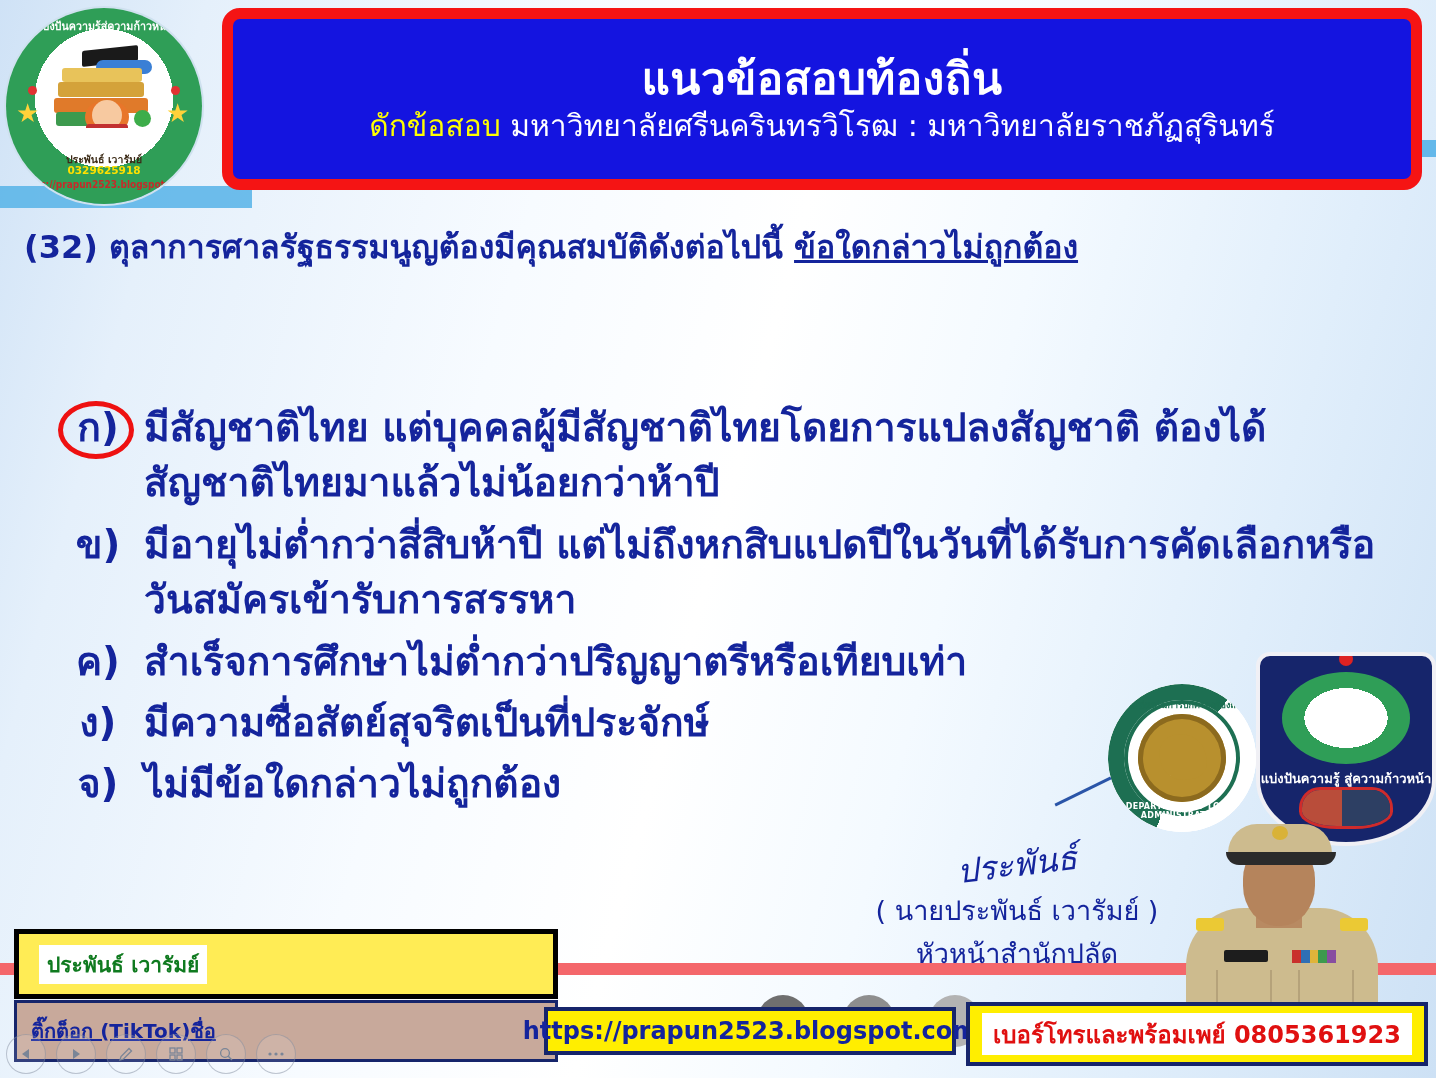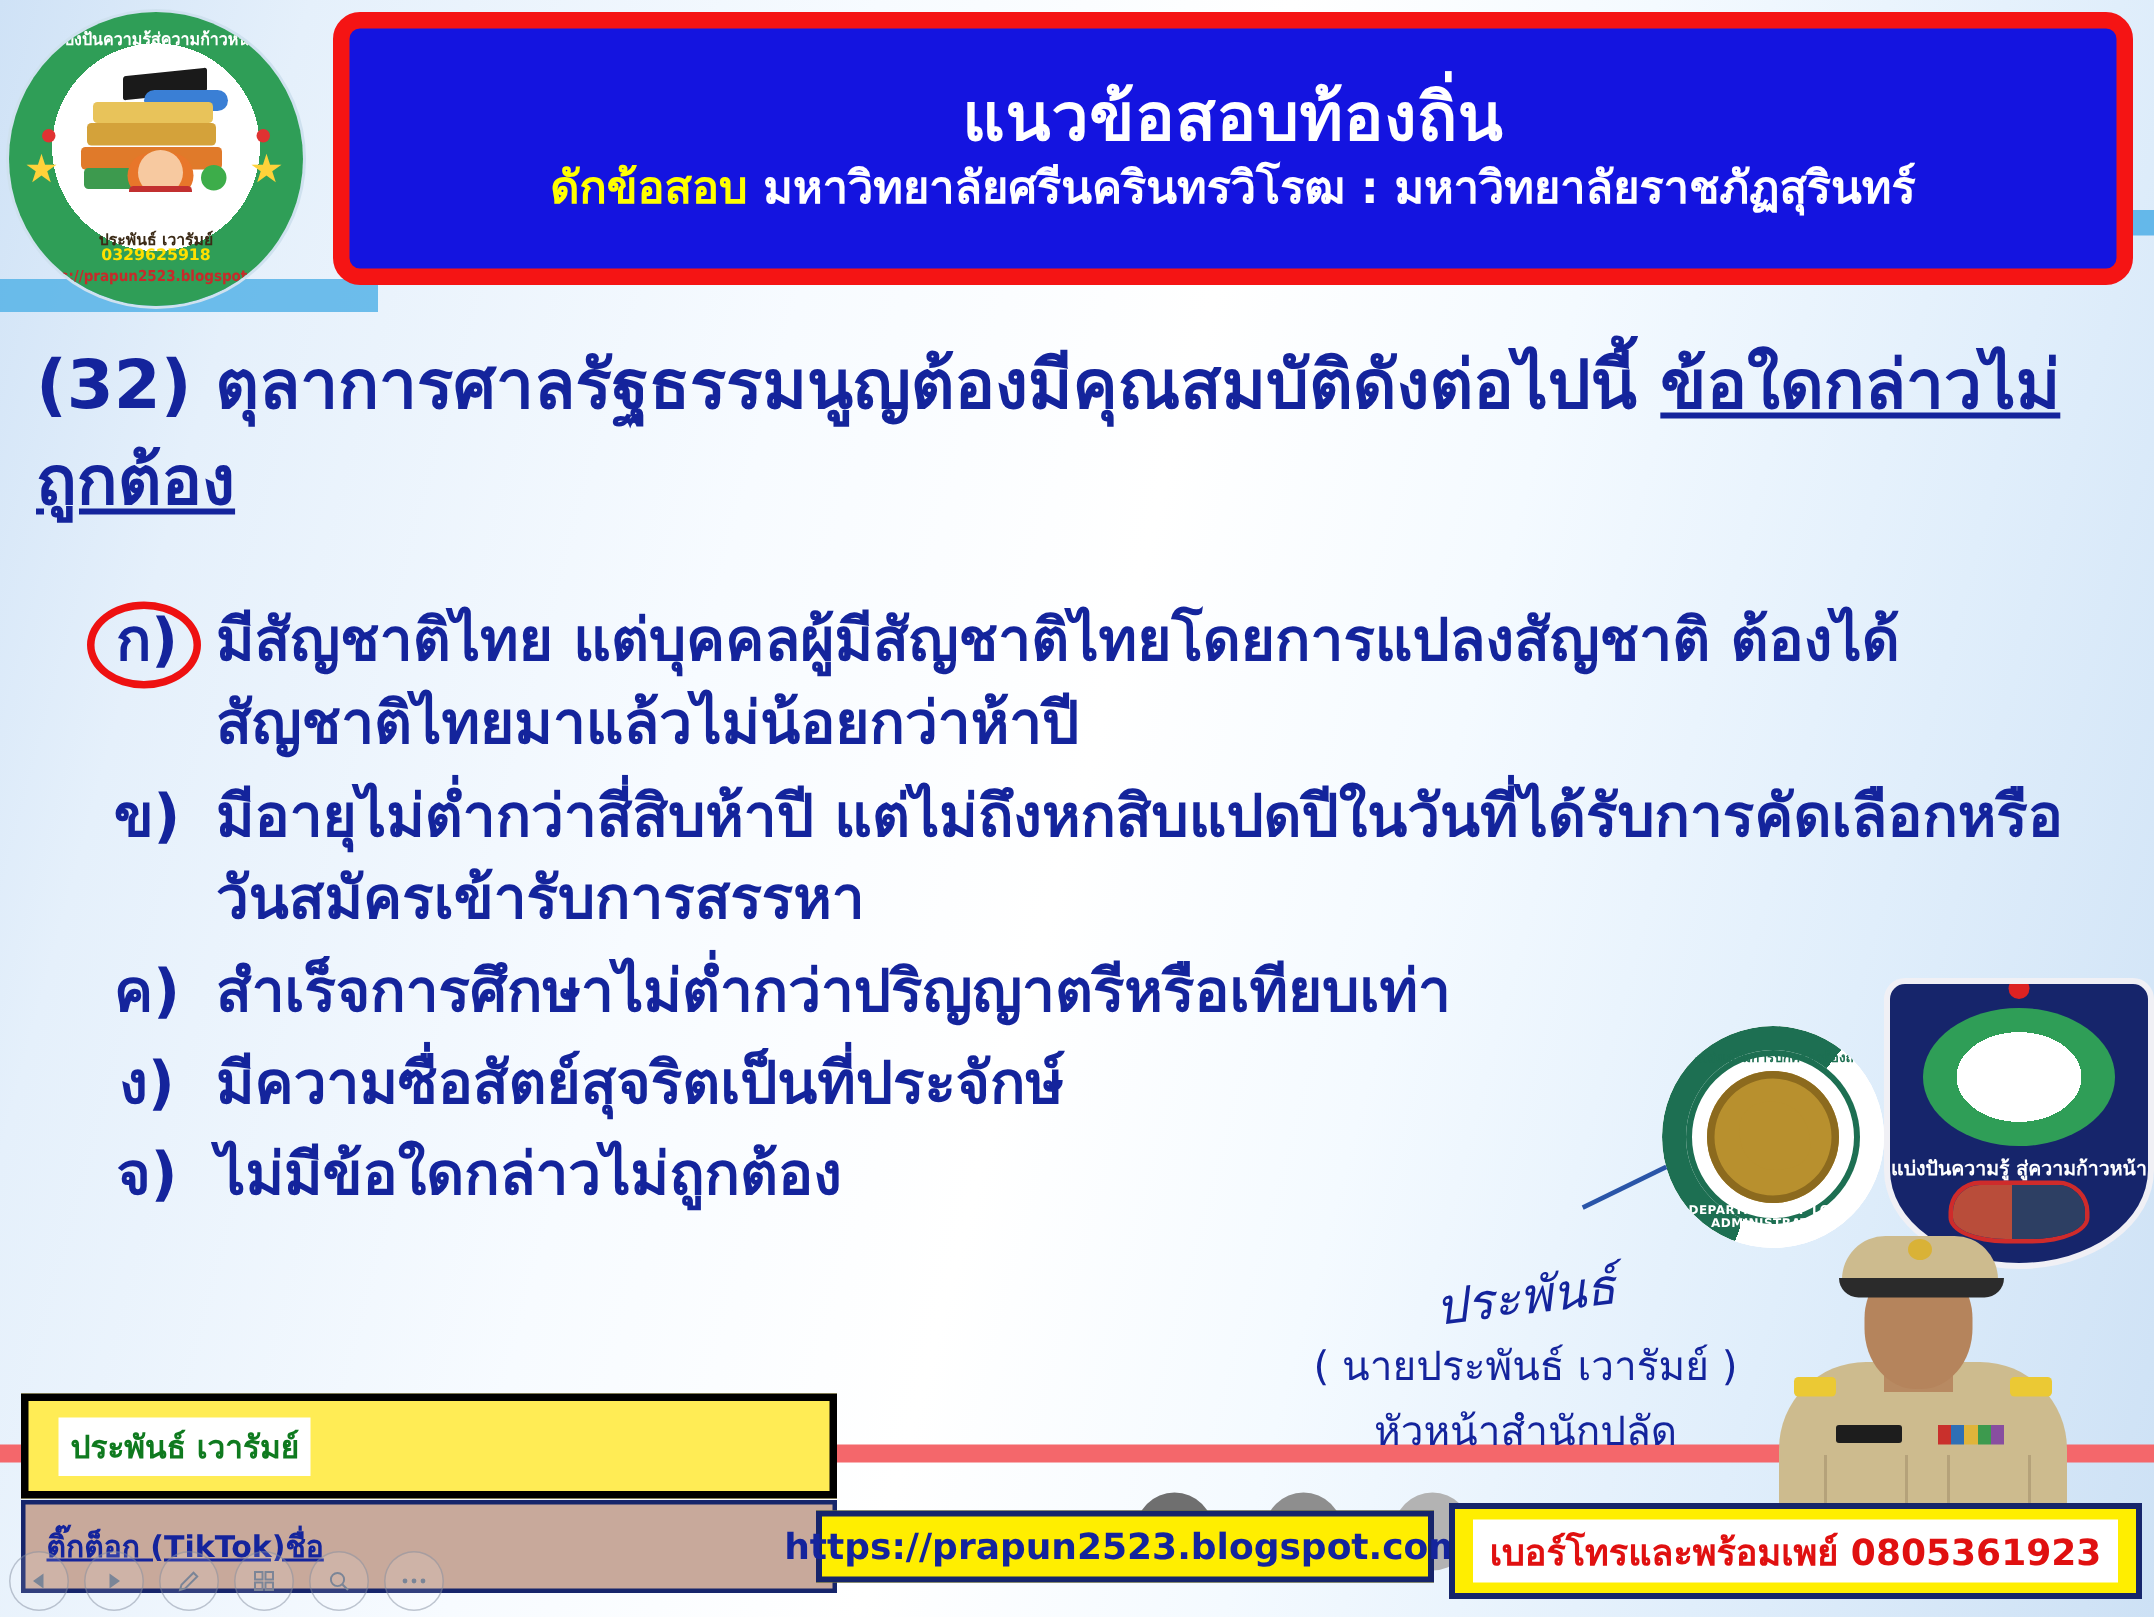--- a/index.html
+++ b/index.html
@@ -82,21 +82,21 @@
     color: #ffffff;
     font-size: 44px;
     font-weight: bold;
     line-height: 1.1;
     letter-spacing: .5px;
     text-align: center;
     white-space: nowrap;
   }
   .header-sub {
     font-size: 30px;
-    font-weight: bold;
+    font-weight: normal;
     color: #ffffff;
     line-height: 1.15;
     text-align: center;
     white-space: nowrap;
   }
   .header-sub .hl { color: #ffff00; }
 
   
   .logo-circle {
     position: absolute;
@@ -188,21 +188,21 @@
     transform: scaleX(.9);
   }
 
   
   .question {
     position: absolute;
     left: 24px;
     top: 225px;
     width: 1390px;
     color: #14249c;
-    font-size: 45px;
+    font-size: 32px;
     font-weight: bold;
     line-height: 1.42;
   }
   .question .u { text-decoration: underline; }
 
   
   .options {
     position: absolute;
     left: 52px;
     top: 400px;

